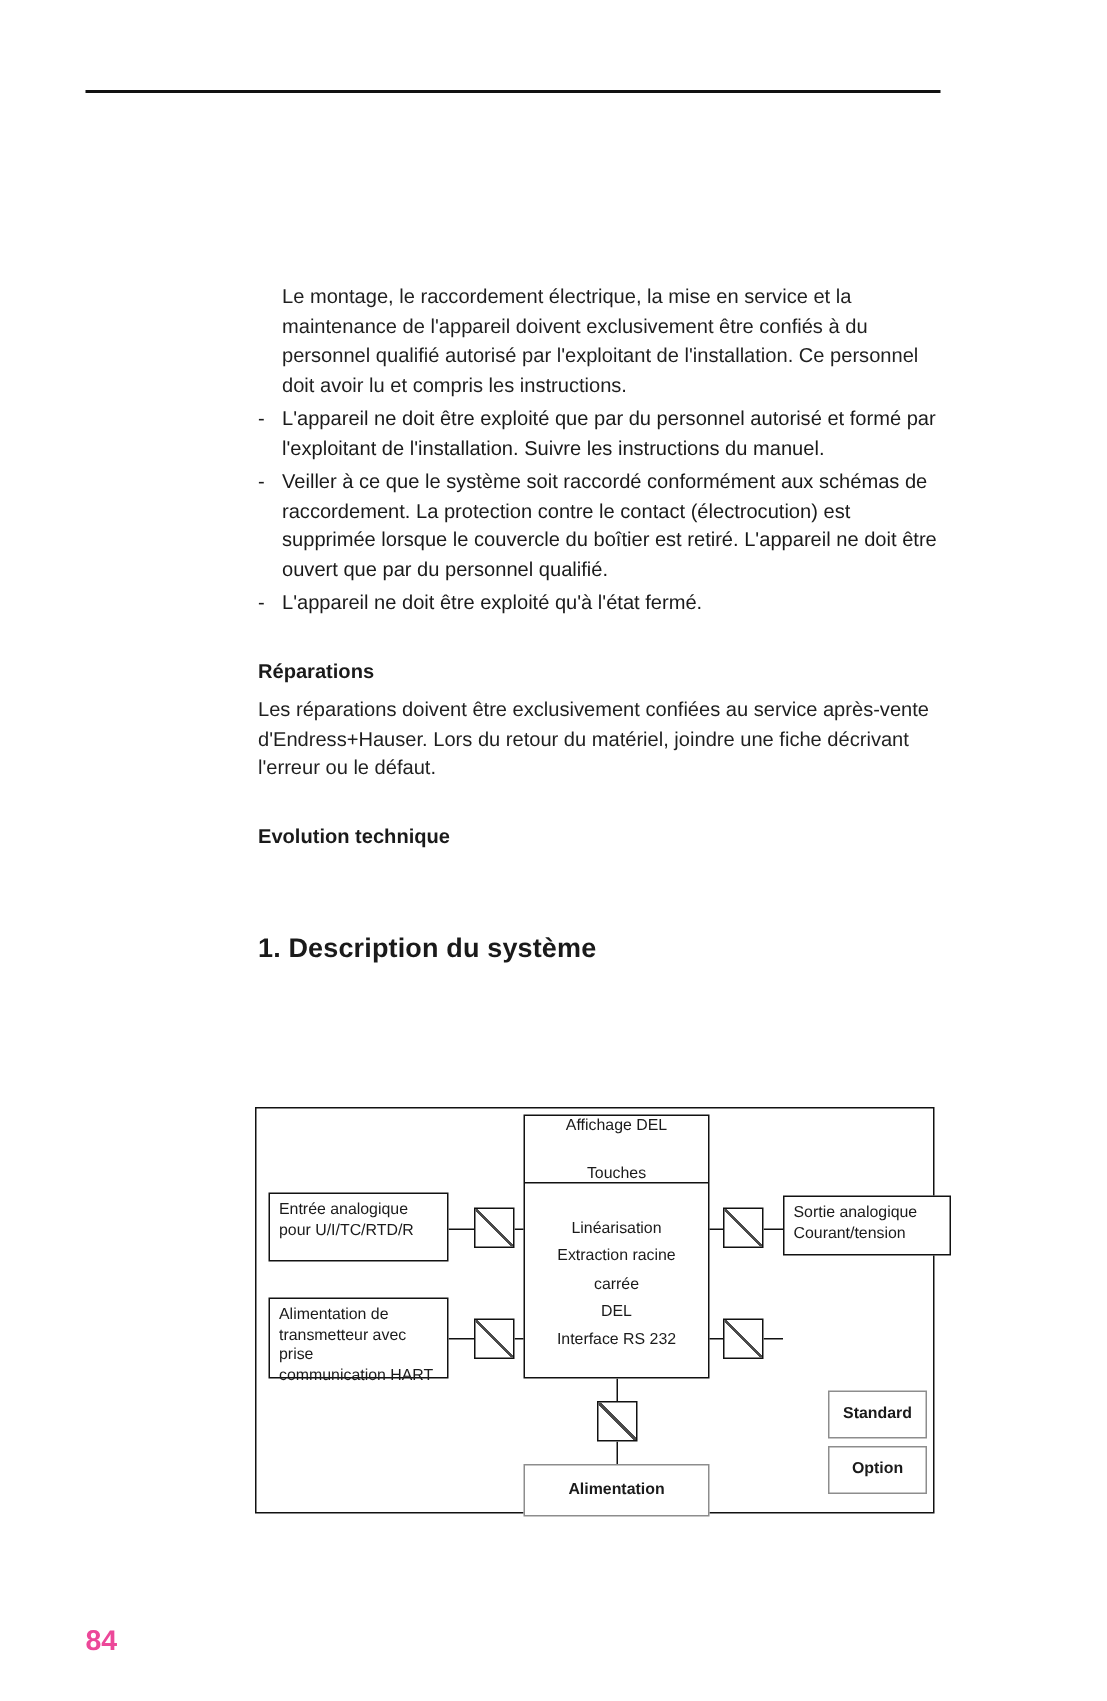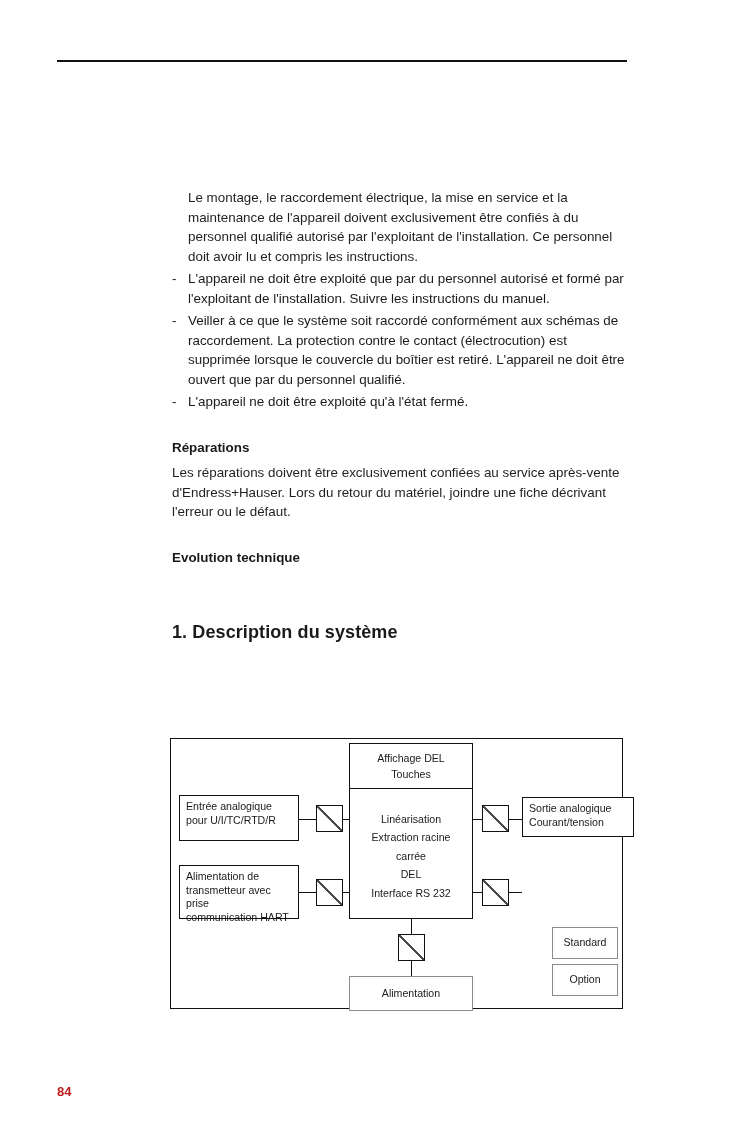--- a/index.html
+++ b/index.html
@@ -120,20 +120,21 @@
     border: 1.2px solid #8d8d8d;
   }
   #diagram .dbox .txt {
     padding: 4px 6px;
   }
   #diagram .dbox.ctr {
     display: flex;
     align-items: center;
     justify-content: center;
     text-align: center;
+    font-weight: bold;
   }
 
   
   #diagram .iso {
     position: absolute;
     width: 27px;
     height: 27px;
     box-sizing: border-box;
     border: 1.5px solid #111111;
     background: #ffffff;
@@ -169,44 +170,44 @@
     border: 1.5px solid #111111;
     background: #ffffff;
   }
   #central-block .cb-top {
     height: 45px;
     box-sizing: border-box;
     border-bottom: 1.5px solid #111111;
     display: flex;
     flex-direction: column;
     align-items: center;
-    justify-content: center;
+    justify-content: space-between;
     gap: 4px;
     font-size: 10.6px;
   }
   #central-block .cb-body {
     height: 129px;
     box-sizing: border-box;
     display: flex;
     flex-direction: column;
     align-items: center;
     justify-content: center;
     gap: 6.5px;
     font-size: 10.6px;
     padding-top: 4px;
   }
 
   
   #page-number {
     position: absolute;
     left: 57px;
     top: 1084px;
-    font-size: 13px;
+    font-size: 19px;
     font-weight: bold;
-    color: #b91c1c;
+    color: #ec4899;
     text-align: center;
   }
 </style>
 </head>
 <body>
 
 <div id="page-header">
   <div class="header-rule"></div>
 </div>
 

